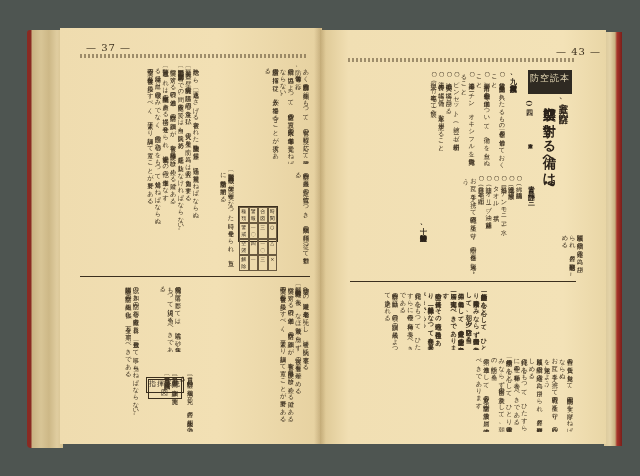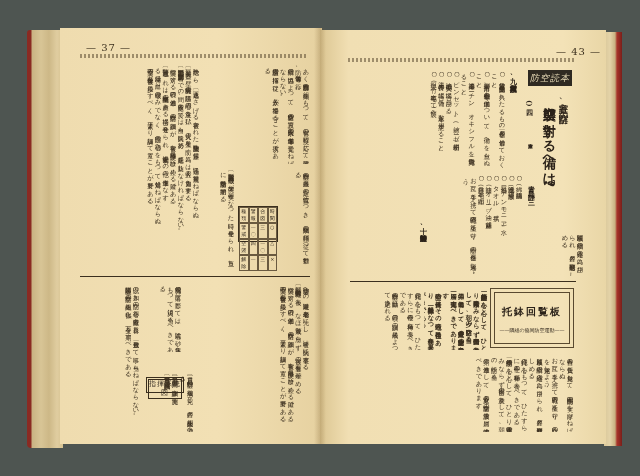--- a/index.html
+++ b/index.html
@@ -96,21 +96,21 @@
     <p style="margin:0">〔解除〕 警報解除の後も、なほ警戒を怠らず、被害の有無を確かめる。</p>
     <p style="margin:0">空襲に対する日頃の準備と、防空群の訓練とが、被害を最少限度に喰ひ止める鍵である。</p>
     <p style="margin:0">空襲下の各種被害を最少にすべく、平素より訓練して置くことが肝要である。</p>
   </div>
 </div>
 
 <div class="abs page-right">
   <div class="abs pnum" style="left:236px;top:16px;">— 43 —</div>
   <div class="abs wavy" style="left:28px;top:28px;width:226px;"></div>
 
-  <div class="abs title-box" style="left:208px;top:40px;width:44px;height:16px;line-height:16px;font-size:9px;font-style:italic;">防空読本</div>
+  <div class="abs title-box" style="left:208px;top:40px;width:44px;height:24px;line-height:16px;font-size:9px;">防空読本</div>
 
   <div class="abs vtitle" style="left:236px;top:66px;height:70px;font-size:10px;">各家庭、防空群の</div>
   <div class="abs vtitle" style="left:220px;top:66px;height:140px;font-size:13px;font-weight:bold;letter-spacing:1px;">空襲に對する備へは?</div>
   <div class="abs vtitle" style="left:204px;top:70px;font-size:7px;font-weight:bold;">(四)</div>
   <div class="abs vtitle" style="left:208px;top:110px;font-size:4.5px;">東京市防空課</div>
   <div class="abs vtitle" style="left:206px;top:150px;font-size:7px;font-weight:bold;letter-spacing:1px;">青 島 静 三</div>
 
   <div class="abs vtitle subhead" style="left:188px;top:42px;">九、救護資材</div>
 
   <div class="abs col" style="left:28px;top:40px;width:158px;height:98px;">
@@ -131,26 +131,20 @@
     <p style="margin:0">○寝具 (毛布、布団)</p>
     <p style="margin:0">お互に手を携へて戦時下の生活を守り、防空の任務を完遂しよう。</p>
   </div>
   <div class="abs vtitle subhead" style="left:98px;top:192px;">十、警報解除</div>
   <div class="abs col" style="left:206px;top:200px;width:58px;height:46px;">
     <p style="margin:0">回覧板は隣組の連絡の為に用ひられ、各戸に順次廻覧せしめる。</p>
   </div>
 
   <div class="abs hrule" style="left:30px;top:251px;width:226px;"></div>
 
-  <div class="abs feature-frame" style="left:170px;top:258px;width:82px;height:58px;">
-    <div class="feature-inner">
-      <div class="abs" style="left:0;right:0;top:12px;text-align:center;font-size:10px;font-weight:bold;letter-spacing:2px;color:#2b2219;">托鉢回覧板</div>
-      <div class="abs" style="left:0;right:0;top:34px;text-align:center;font-size:5px;color:#2b2219;">——隣組の協同防空運動——</div>
-    </div>
-  </div>
 
   <div class="abs col" style="left:104px;top:258px;width:64px;height:62px;font-weight:bold;">
     <p style="margin:0">第一線防空の心を心として、ひとり東京市民のみならず全国民の決意として、朝、夕の防空に当る。</p>
     <p style="margin:0">第二の準備として、各家庭の防空壕の設備を一層に完備すべきであります。</p>
     <p style="margin:0">防空の責任はその地区の全住民にあり、隣組一体となつて任務を果すべきである。</p>
   </div>
   <div class="abs col" style="left:22px;top:258px;width:80px;height:62px;">
     <p style="margin:0">托鉢の心をもつて、ひたすらに奉仕の精神を養ふべきである。</p>
     <p style="margin:0">防空群の活動は、日頃の訓練の成果によつて決定される。</p>
   </div>

